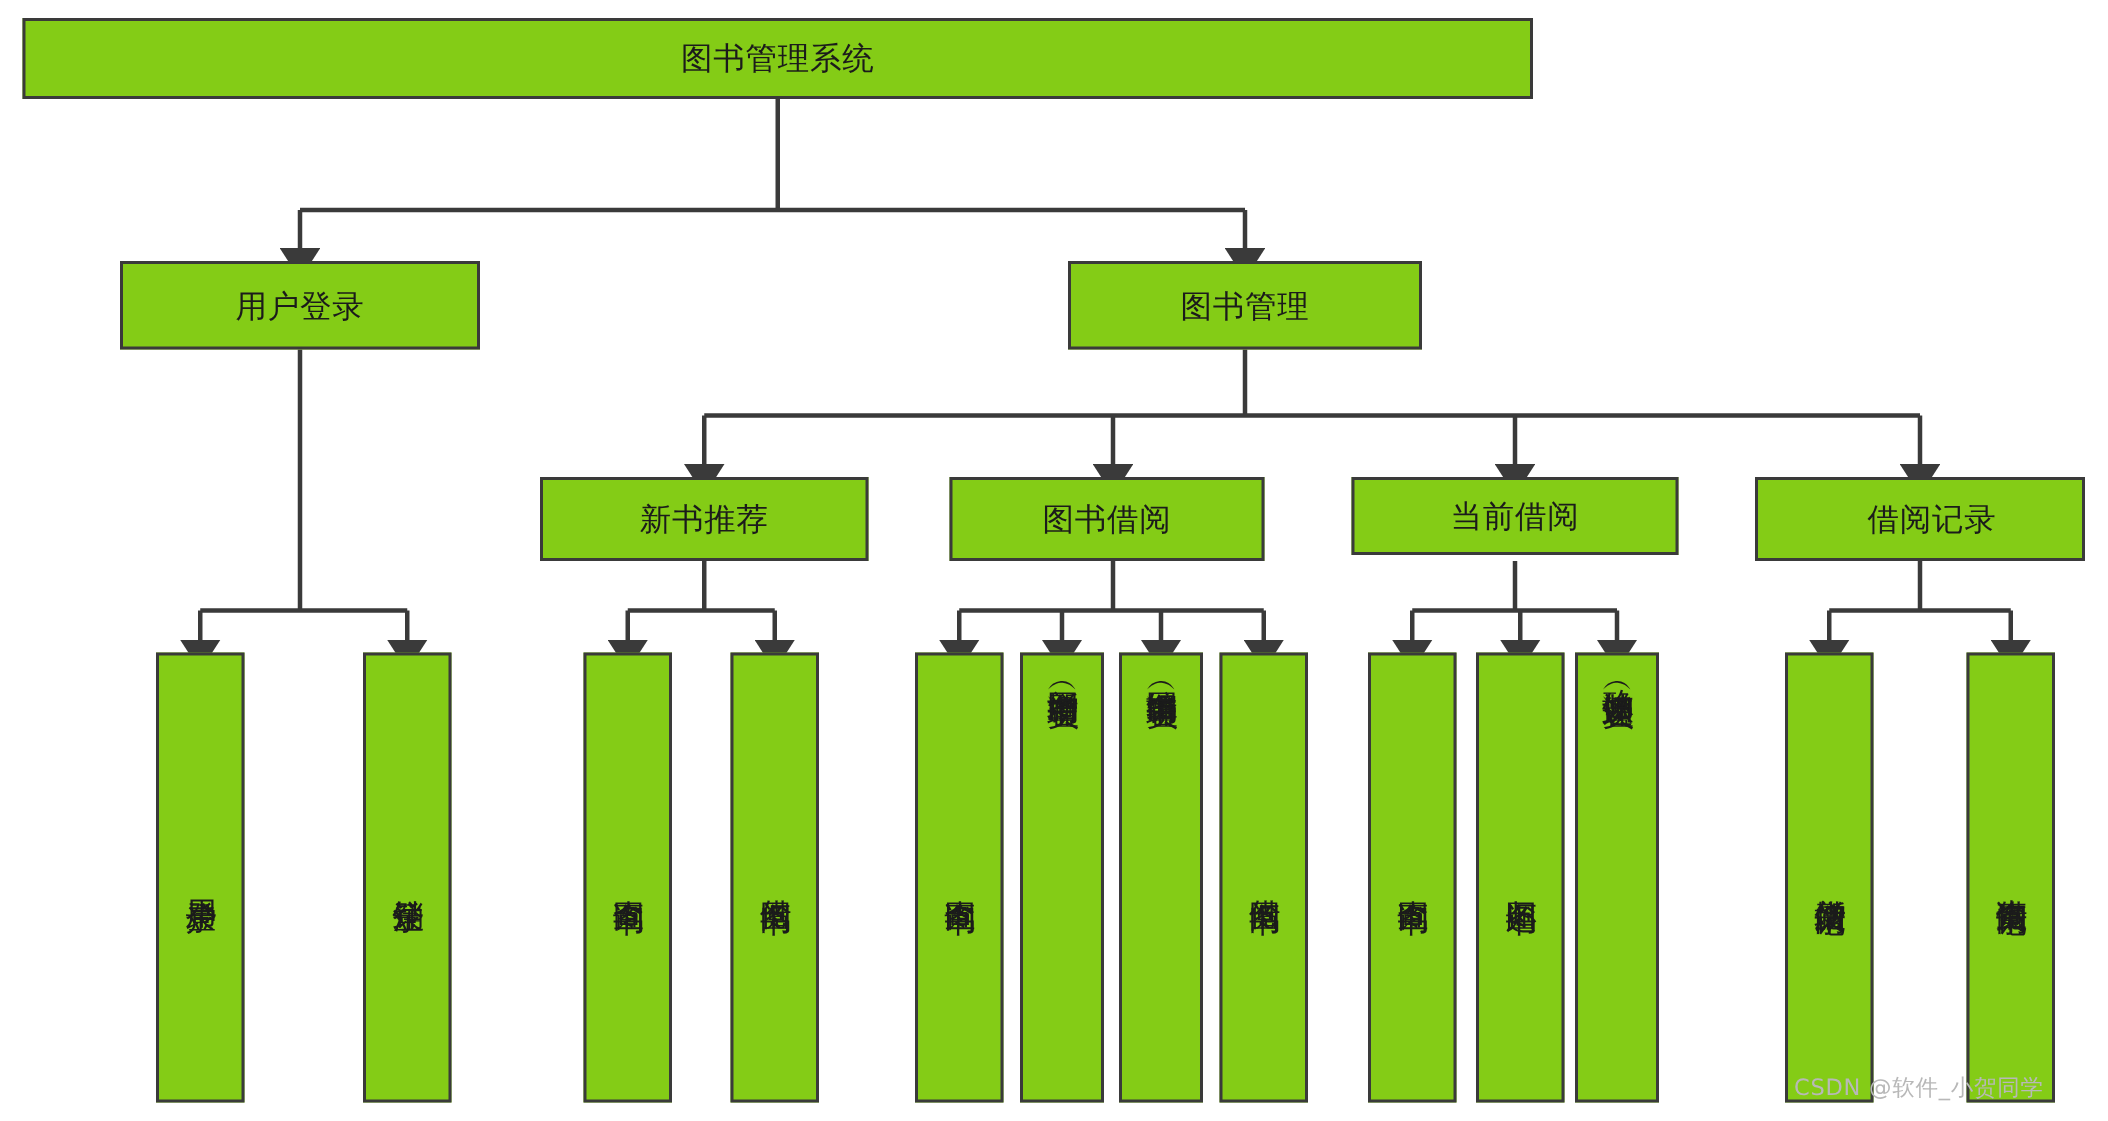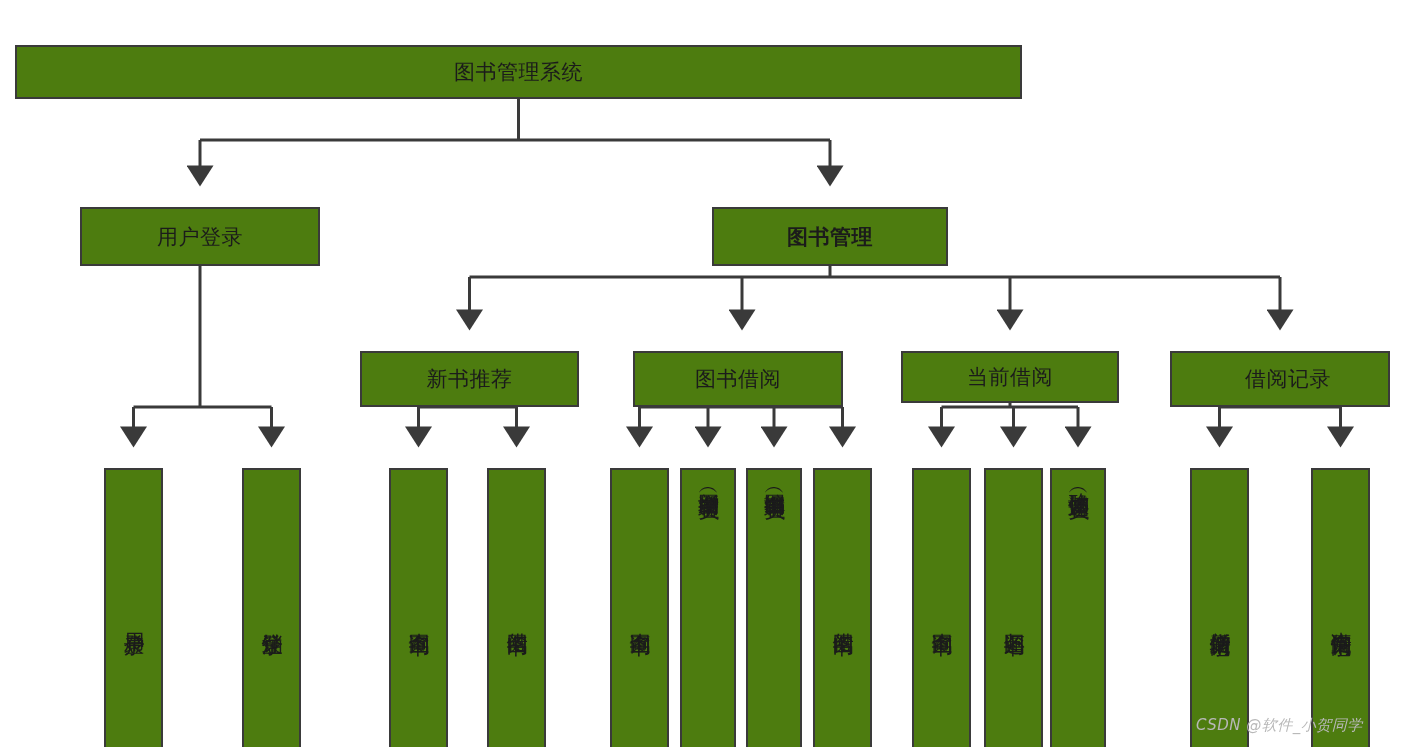--- a/index.html
+++ b/index.html
@@ -22,27 +22,26 @@
     position: absolute;
     left: 0;
     top: 0;
     width: 1405px;
     height: 747px;
     pointer-events: none;
   }
   .node {
     position: absolute;
     box-sizing: border-box;
-    background: #4d7c0f;
+    background: #84cc16;
     border: 2px solid #ef4444;
     display: flex;
     align-items: center;
     justify-content: center;
     color: #1b1b1b;
-    margin-top: 33px;
   }
   .node.horiz {
     font-size: 21px;
     letter-spacing: 0.5px;
   }
   .node.vert {
     writing-mode: vertical-rl;
     text-orientation: upright;
     align-items: center;
     justify-content: center;
@@ -58,21 +57,20 @@
   .node-label {
     display: block;
     white-space: nowrap;
   }
   .watermark {
     position: absolute;
     font-size: 15px;
     color: #b8b8b8;
     white-space: nowrap;
     letter-spacing: 0.5px;
-    font-style: italic;
   }
 </style>
 </head>
 <body>
 
 <div id="diagram-root">
 
   <svg id="wires" viewBox="0 0 1405 747" xmlns="http://www.w3.org/2000/svg">
     <defs>
       <marker id="arrowhead" markerWidth="9" markerHeight="9" refX="2.2" refY="4.5" orient="auto" markerUnits="strokeWidth">
@@ -116,21 +114,21 @@
       </g>
   </svg>
 
   <div id="node-layer">
       <div class="node horiz" style="left: 15px; top: 12px; width: 1007px; height: 54px; border-color: rgb(58, 58, 58); color: rgb(27, 27, 27);">
         <span class="node-label">图书管理系统</span>
       </div>
       <div class="node horiz" style="left: 80px; top: 174px; width: 240px; height: 59px; border-color: rgb(58, 58, 58); color: rgb(27, 27, 27);">
         <span class="node-label">用户登录</span>
       </div>
-      <div class="node horiz" style="left: 712px; top: 174px; width: 236px; height: 59px; border-color: rgb(58, 58, 58); color: rgb(27, 27, 27); font-weight: bold;">
+      <div class="node horiz" style="left: 712px; top: 174px; width: 236px; height: 59px; border-color: rgb(58, 58, 58); color: rgb(27, 27, 27);">
         <span class="node-label">图书管理</span>
       </div>
       <div class="node horiz" style="left: 360px; top: 318px; width: 219px; height: 56px; border-color: rgb(58, 58, 58); color: rgb(27, 27, 27);">
         <span class="node-label">新书推荐</span>
       </div>
       <div class="node horiz" style="left: 633px; top: 318px; width: 210px; height: 56px; border-color: rgb(58, 58, 58); color: rgb(27, 27, 27);">
         <span class="node-label">图书借阅</span>
       </div>
       <div class="node horiz" style="left: 901px; top: 318px; width: 218px; height: 52px; border-color: rgb(58, 58, 58); color: rgb(27, 27, 27);">
         <span class="node-label">当前借阅</span>

